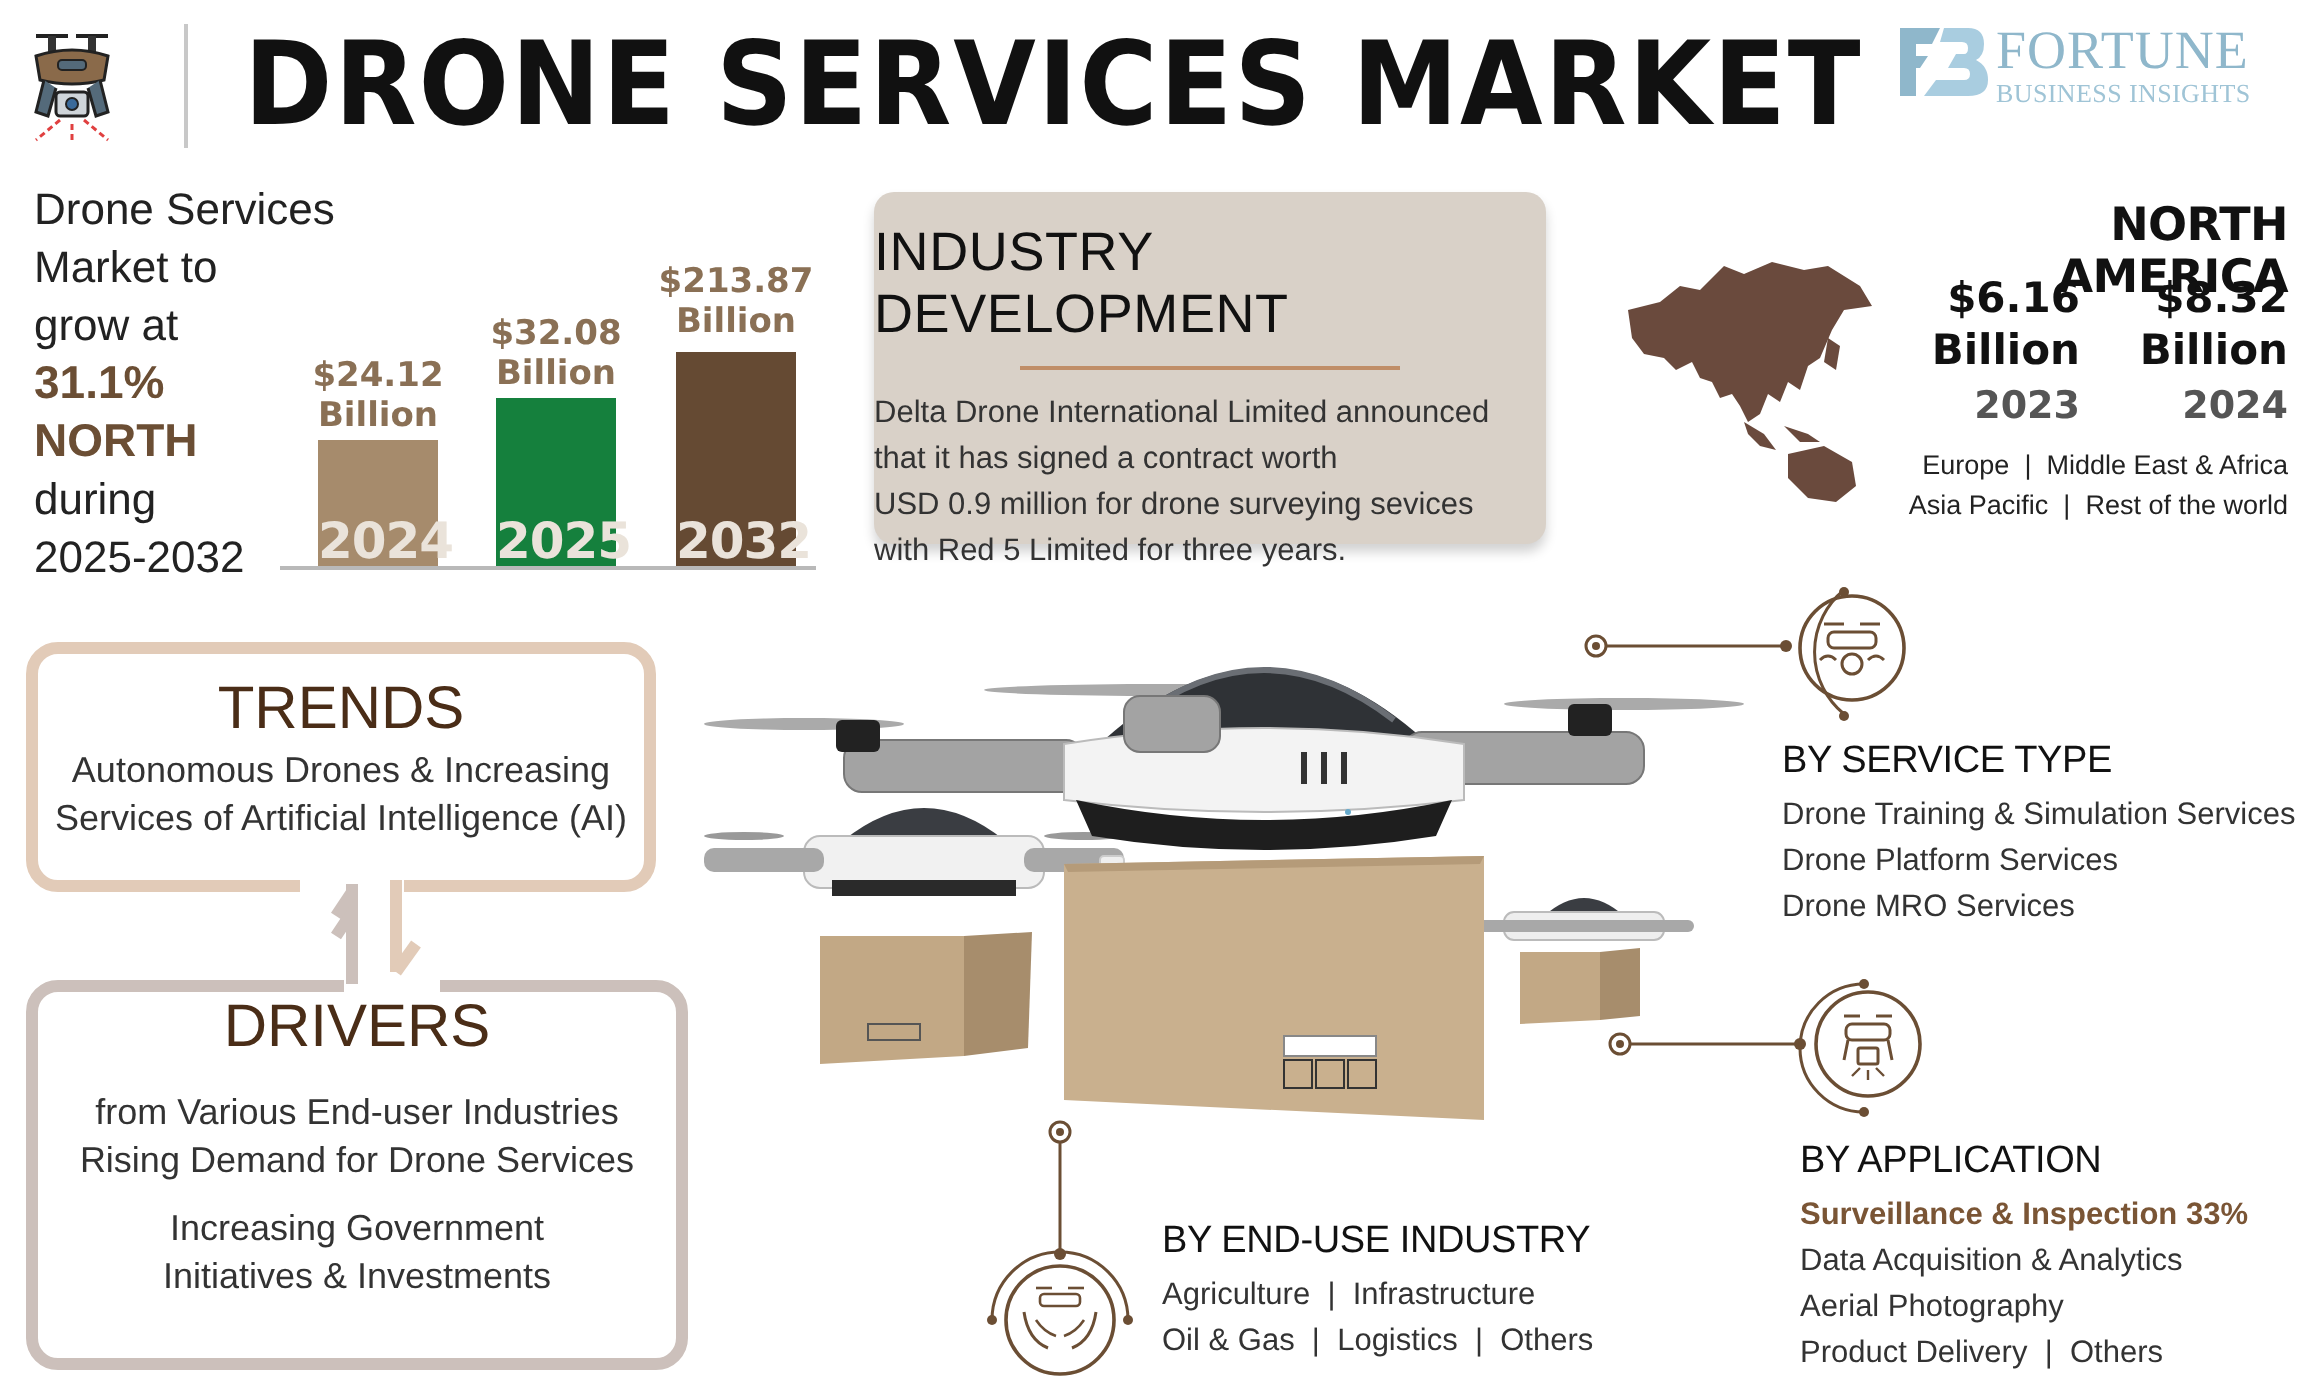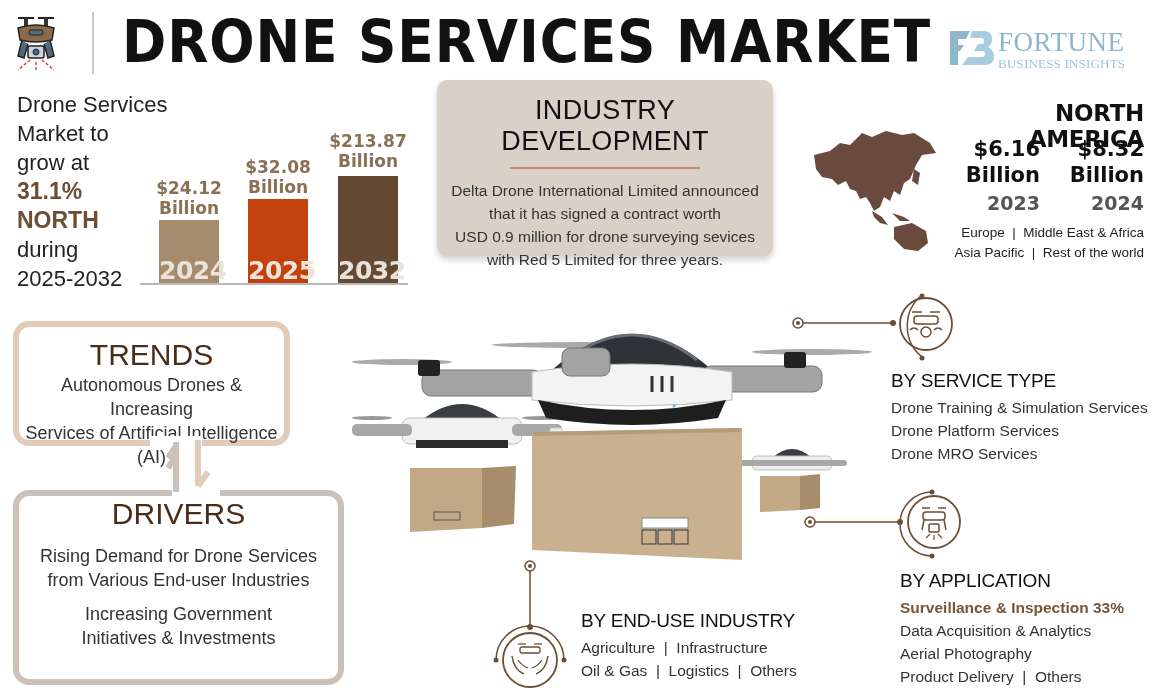--- a/index.html
+++ b/index.html
@@ -2,51 +2,51 @@
 <html><head>
 <meta charset="utf-8">
 <style>
   * { box-sizing: border-box; margin: 0; padding: 0; }
   body { width: 1160px; height: 700px; background: #ffffff; position: relative; overflow: hidden; font-family: "Liberation Sans", sans-serif; color: #222; }
   .abs { position: absolute; }
   
   .logo-drone { left: 14px; top: 12px; width: 44px; height: 62px; }
   .header-sep { left: 92px; top: 12px; width: 2px; height: 62px; background: #c8c8c8; }
   .title { left: 122px; top: 8px; font-size: 58px; font-weight: 900; letter-spacing: 1px; color: #111; font-family: "DejaVu Sans", sans-serif; transform: scaleX(0.92); transform-origin: left top; white-space: nowrap; }
-  .brand { left: 948px; top: 10px; width: 200px; height: 44px; margin-top: 17px; }
+  .brand { left: 948px; top: 10px; width: 200px; height: 44px; }
   .brand-mark { position: absolute; left: 0; top: 2px; width: 46px; height: 38px; }
   .brand-name { position: absolute; left: 50px; top: 0px; font-family: "Liberation Serif", serif; font-size: 27px; color: #8fb7cb; letter-spacing: 0.5px; }
   .brand-sub { position: absolute; left: 50px; top: 29px; font-family: "Liberation Serif", serif; font-size: 13px; color: #9fc4d6; letter-spacing: 0.2px; white-space: nowrap; }
 
   
   .cagr { left: 17px; top: 90px; font-size: 22px; line-height: 29px; color: #222; }
   .cagr .hl { font-weight: 700; color: #6b4e34; font-size: 23px; }
   
   .chart { left: 140px; top: 120px; width: 270px; height: 170px; }
   .baseline { position: absolute; left: 0; top: 163px; width: 268px; height: 2px; background: #b9b9b9; }
   .bar { position: absolute; bottom: 7px; width: 60px; }
   .bar-year { position: absolute; bottom: -2px; left: 0; width: 100%; text-align: center; font-weight: 900; font-size: 25px; color: #eae3da; font-family: "DejaVu Sans", sans-serif; letter-spacing: -0.5px; }
   .bar-label { position: absolute; width: 90px; text-align: center; font-weight: 700; font-size: 17px; line-height: 20px; color: #8a7055; font-family: "DejaVu Sans", sans-serif; }
 
   
-  .indev { left: 437px; top: 80px; width: 336px; height: 176px; background: #d9d1c8; border-radius: 10px; box-shadow: 0 4px 6px rgba(0,0,0,0.18); text-align: center; }
+  .indev { left: 437px; top: 96px; width: 336px; height: 176px; background: #d9d1c8; border-radius: 10px; box-shadow: 0 4px 6px rgba(0,0,0,0.18); text-align: left; }
   .indev h2 { margin-top: 15px; font-size: 27px; font-weight: 400; color: #111; letter-spacing: 0.3px; }
   .indev .rule { width: 190px; height: 2px; background: #c08e68; margin: 10px auto 10px; }
   .indev p { font-size: 15.5px; line-height: 23px; color: #333; }
 
   
   .map { left: 810px; top: 125px; width: 128px; height: 130px; }
   .na-title { left: 948px; top: 100px; width: 196px; text-align: right; font-size: 23px; font-weight: 700; color: #111; font-family: "DejaVu Sans", sans-serif; letter-spacing: -0.3px; }
   .na-stat { top: 136px; width: 80px; text-align: right; }
   .na-val { font-size: 21px; font-weight: 700; line-height: 26px; color: #111; font-family: "DejaVu Sans", sans-serif; }
   .na-year { font-size: 19px; font-weight: 700; color: #555; line-height: 30px; font-family: "DejaVu Sans", sans-serif; }
   .na-regions { left: 940px; top: 223px; width: 204px; text-align: right; font-size: 13.5px; line-height: 20px; color: #222; }
 
   
-  .box-trends { left: 13px; top: 321px; width: 277px; height: 125px; border: 6px solid #e2cbb8; border-radius: 16px; text-align: center; background: #fff; }
+  .box-trends { left: 13px; top: 321px; width: 315px; height: 125px; border: 6px solid #e2cbb8; border-radius: 16px; text-align: center; background: #fff; }
   .box-drivers { left: 13px; top: 490px; width: 331px; height: 195px; border: 6px solid #ccc0bb; border-radius: 16px; text-align: center; background: #fff; }
   .box-title { font-size: 30px; color: #4a2d17; margin-top: 10px; line-height: 36px; }
   .box-text { font-size: 18px; line-height: 24px; color: #333; }
   .gap-mask-t { left: 150px; top: 436px; width: 52px; height: 14px; background: #fff; }
   .gap-mask-d { left: 172px; top: 486px; width: 48px; height: 14px; background: #fff; }
   .connector { left: 150px; top: 440px; width: 70px; height: 56px; }
 
   
   .drones { left: 352px; top: 300px; width: 520px; height: 270px; }
 
@@ -102,21 +102,21 @@
     <div>$24.12</div>
       <div>Billion</div>
   </div>
   <div class="bar" style="left:19px; height:63px; background:#a68b6c;">
     <div class="bar-year">2024</div>
   </div>
   <div class="bar-label" style="left:93px; top:37px;">
     <div>$32.08</div>
       <div>Billion</div>
   </div>
-  <div class="bar" style="left:108px; height:84px; background:#c2410c;">
+  <div class="bar" style="left:108px; height:84px; background:#15803d;">
     <div class="bar-year">2025</div>
   </div>
   <div class="bar-label" style="left:183px; top:11px;">
     <div>$213.87</div>
       <div>Billion</div>
   </div>
   <div class="bar" style="left:198px; height:107px; background:#654a33;">
     <div class="bar-year">2032</div>
   </div>
   <div class="baseline"></div>
@@ -157,22 +157,22 @@
 <div class="abs box-trends">
   <div class="box-title">TRENDS</div>
   <div class="box-text">Autonomous Drones &amp; Increasing</div>
   <div class="box-text">Services of Artificial Intelligence (AI)</div>
 </div>
 <div class="abs gap-mask-t"></div>
 
 <div class="abs box-drivers">
   <div class="box-title" style="margin-top:0;">DRIVERS</div>
   <div style="height:12px"></div>
+  <div class="box-text">from Various End-user Industries</div>
   <div class="box-text">Rising Demand for Drone Services</div>
-  <div class="box-text">from Various End-user Industries</div>
   <div style="height:10px"></div>
   <div class="box-text">Increasing Government</div>
   <div class="box-text">Initiatives &amp; Investments</div>
 </div>
 <div class="abs gap-mask-d"></div>
 <svg class="abs connector" viewBox="0 0 70 56">
   <polyline points="26,2 26,16 18,28" fill="none" stroke="#ccc0bb" stroke-width="6" transform="translate(0,0)"></polyline>
   <line x1="26" y1="6" x2="26" y2="52" stroke="#ccc0bb" stroke-width="6"></line>
   <line x1="48" y1="0" x2="48" y2="46" stroke="#e2cbb8" stroke-width="6"></line>
   <line x1="48" y1="46" x2="58" y2="32" stroke="#e2cbb8" stroke-width="6"></line>

